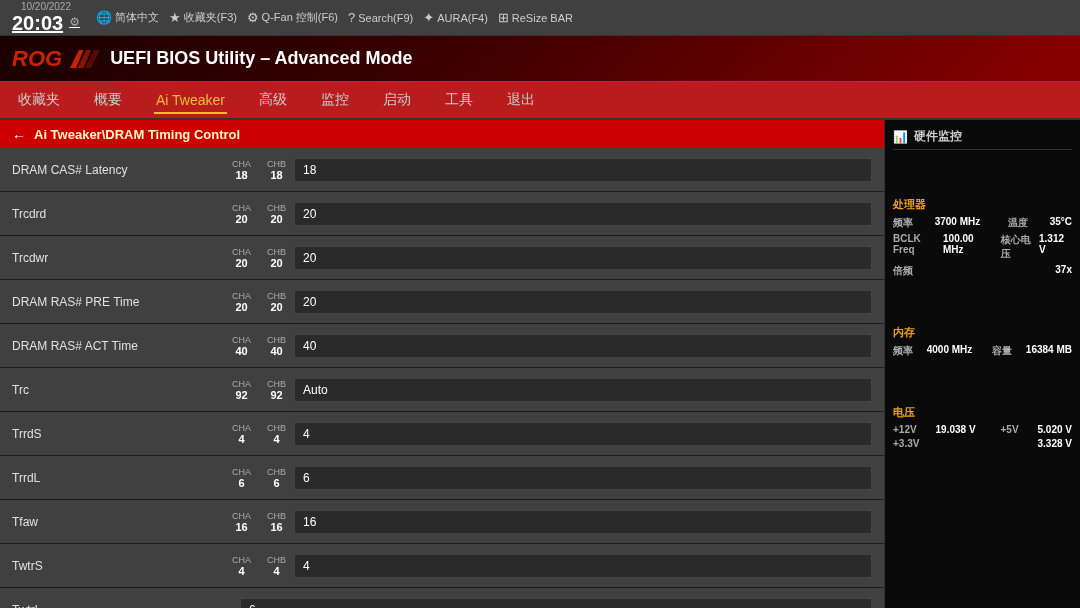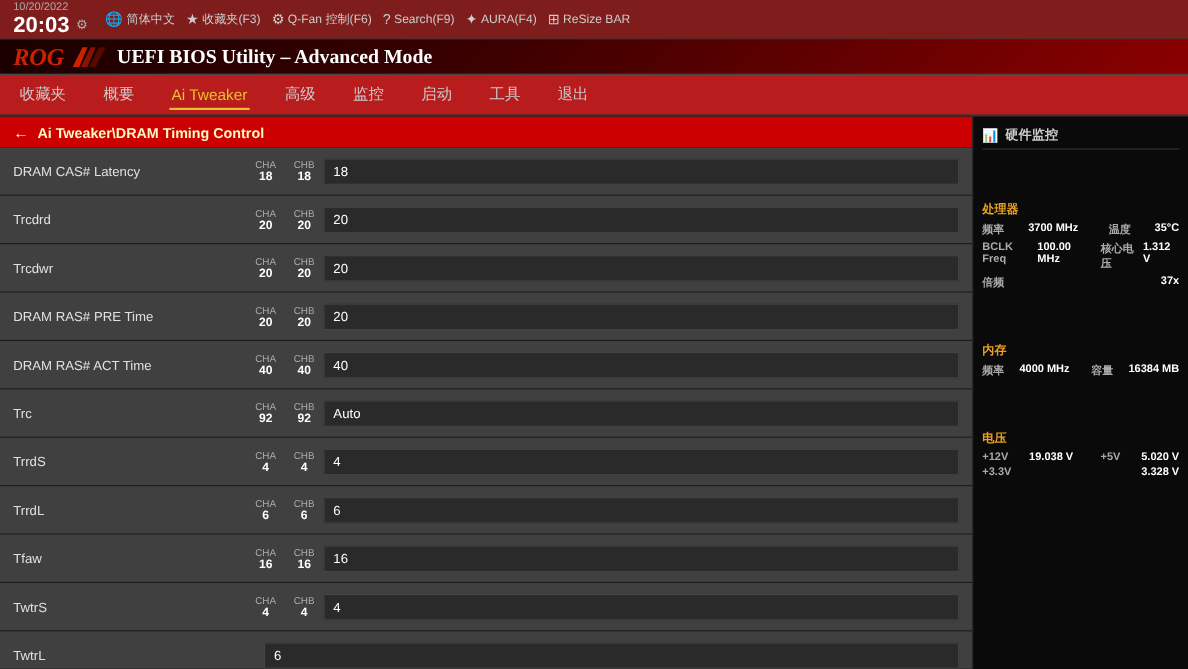--- a/index.html
+++ b/index.html
@@ -24,27 +24,28 @@
     }
     .header-title {
       color: #fff;
       font-size: 18px;
       font-weight: bold;
       flex: 1;
     }
 
     
     .top-bar {
-      background: #7f1d1d;
+      background: #404040;
       height: 36px;
       display: flex;
       align-items: center;
       padding: 0 12px;
       border-bottom: 1px solid #333;
       gap: 16px;
+      text-align: center;
     }
     .datetime-block {
       display: flex;
       flex-direction: column;
       line-height: 1.1;
     }
     .date-text { font-size: 10px; color: #aaa; }
     .time-text { font-size: 20px; font-weight: bold; color: #fff; }
     .gear-icon { font-size: 12px; color: #aaa; margin-left: 2px; }
     .top-icons {
@@ -213,21 +214,21 @@
     .settings-list::-webkit-scrollbar { width: 6px; }
     .settings-list::-webkit-scrollbar-track { background: #0a0a0a; }
     .settings-list::-webkit-scrollbar-thumb { background: #444; }
   </style>
 </head>
 <body>
 
 <div class="top-bar">
   <div class="datetime-block">
     <span class="date-text">10/20/2022</span>
-    <div style="display:flex;align-items:center;gap:4px;">
+    <div style="display:flex;align-items:center;gap:4px;text-decoration:underline;">
       <span class="time-text">20:03</span>
       <span class="gear-icon">⚙</span>
     </div>
   </div>
   <div class="top-icons">
     <span class="top-icon-item">
       <span class="icon-sym">🌐</span>
       <span>简体中文</span>
     </span>
     <span class="top-icon-item">
@@ -246,21 +247,21 @@
       <span class="icon-sym">✦</span>
       <span>AURA(F4)</span>
     </span>
     <span class="top-icon-item">
       <span class="icon-sym">⊞</span>
       <span>ReSize BAR</span>
     </span>
   </div>
 </div>
 
-<div class="header" style="height:32px;font-family:Liberation Serif, serif;">
+<div class="header" style="height:46px;">
   <span class="rog-logo">ROG</span>
   <svg width="30" height="20" viewBox="0 0 40 24" style="margin-right:10px;">
     <polygon points="0,24 12,0 18,0 8,24" fill="#cc2200"></polygon>
     <polygon points="10,24 22,0 28,0 18,24" fill="#cc2200" opacity="0.6"></polygon>
     <polygon points="20,24 32,0 40,0 28,24" fill="#cc2200" opacity="0.3"></polygon>
   </svg>
   <span class="header-title">UEFI BIOS Utility – Advanced Mode</span>
 </div>
 
 <div class="nav-bar">

